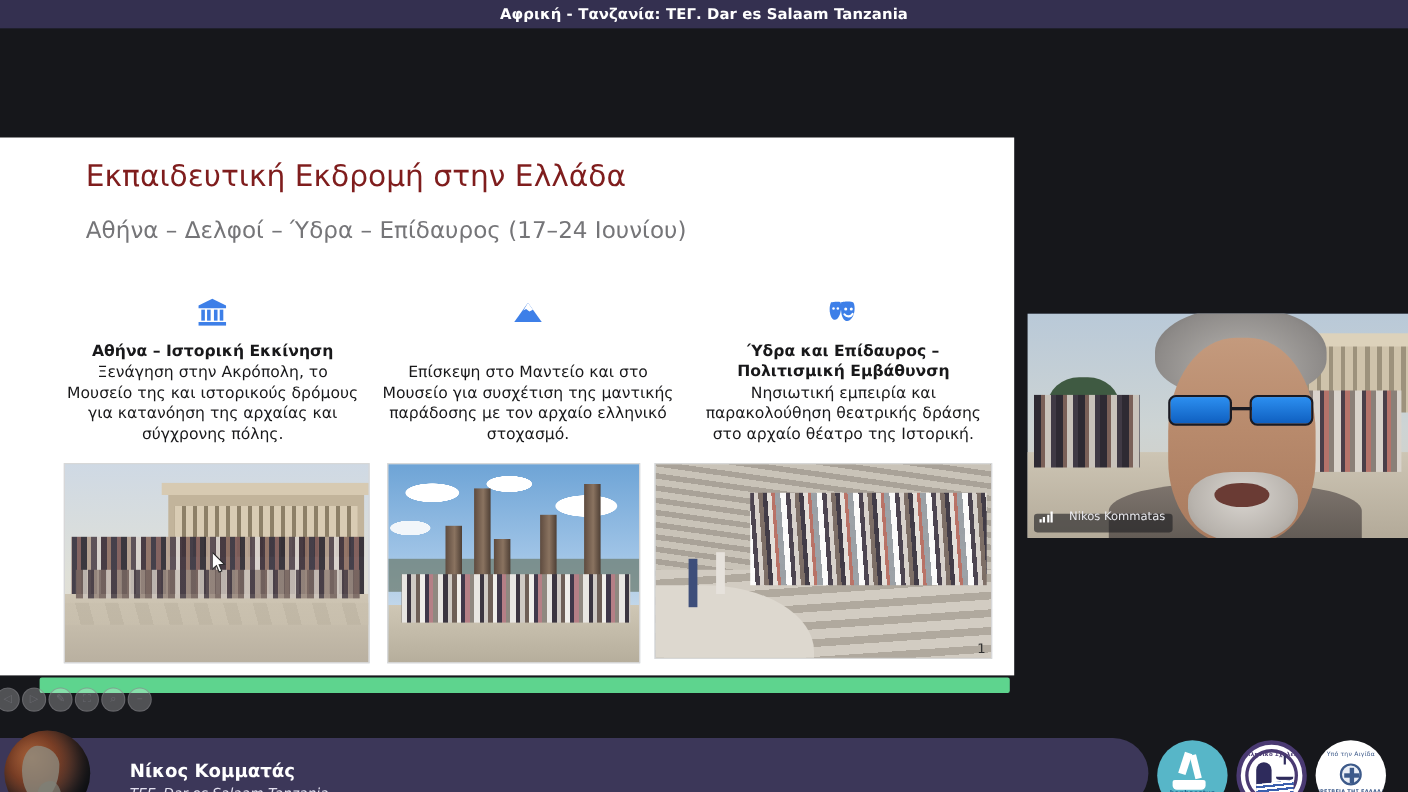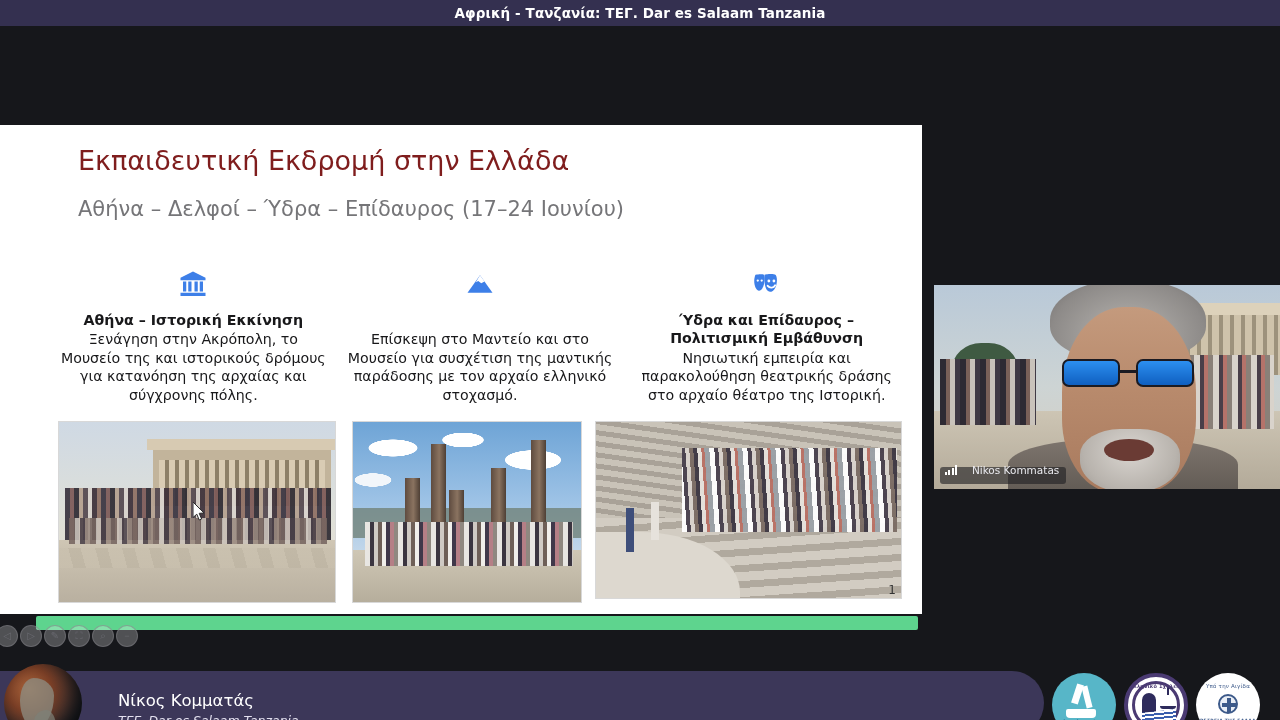--- a/index.html
+++ b/index.html
@@ -245,21 +245,21 @@
     background:#8d8f84; opacity:.75;
     border-radius: 40% 60% 55% 45% / 45% 35% 65% 55%;
   }
   .globe::after{
     content:""; position:absolute; left:30px; top:46px; width:22px; height:30px;
     background:#7e8077; opacity:.7;
     border-radius: 55% 45% 40% 60% / 40% 55% 45% 60%;
   }
   .speaker-name {
     position:absolute; left:118px; top:665px;
-    color:#ffffff; font-size:16.5px; font-weight:normal;
+    color:#ffffff; font-size:16.5px; font-weight:bold;
   }
   .speaker-sub {
     position:absolute; left:118px; top:687px;
     color:#e3e0ef; font-size:12.5px; font-style:italic;
   }
 
   .logos { position:absolute; left:1052px; top:647px; display:flex; gap:8px; }
   .logo { width:64px; height:64px; border-radius:50%; position:relative; overflow:hidden; }
   .logo1 { background:#57b6c8; }
   .logo2 { background:#ffffff; border:4px solid #4a3a72; }

